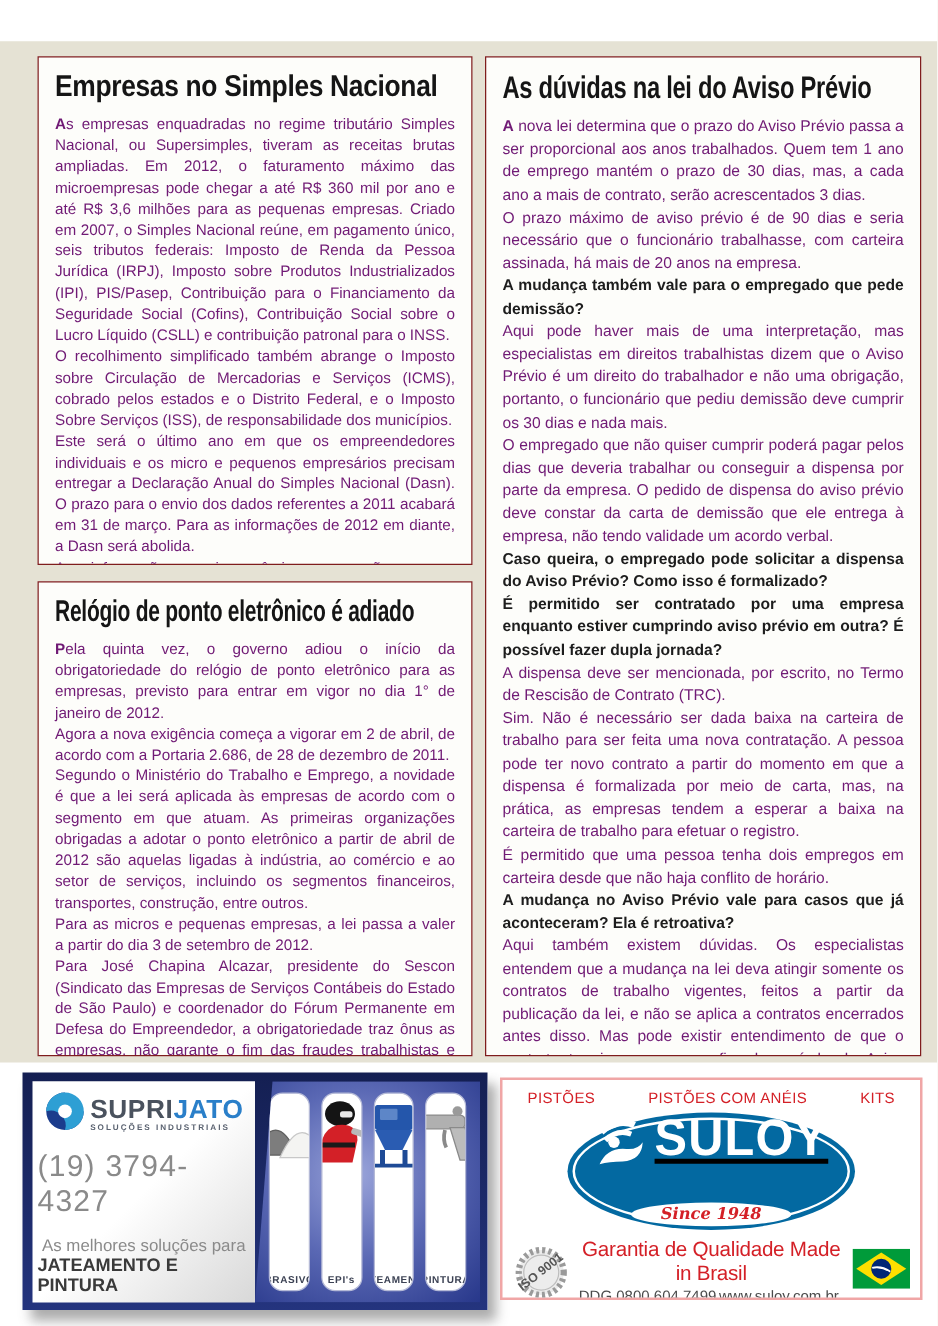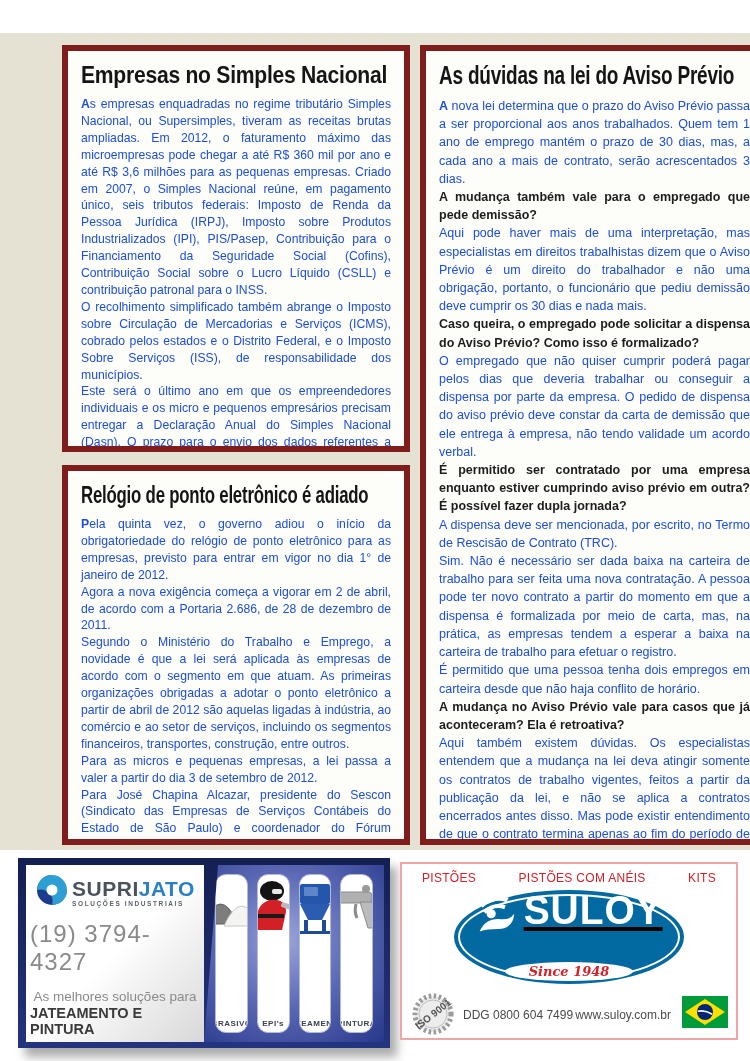--- a/index.html
+++ b/index.html
@@ -1,44 +1,44 @@
 <!DOCTYPE html>
 <html><head>
 <meta charset="utf-8">
 <style>
   html,body{margin:0;padding:0;background:#fff;}
   .page{position:relative;width:750px;height:1061px;background:#ffffff;
         font-family:"Liberation Sans",sans-serif;overflow:hidden;}
   .panel-bg{position:absolute;left:0;top:33px;width:750px;height:817px;background:#e5e2d4;}
 
   
-  .article-box{position:absolute;background:#fdfdfa;border:6px solid #7f1d1d;
-               box-sizing:border-box;padding:8px 13px 6px;overflow:hidden;margin-left:32px;}
+  .article-box{position:absolute;background:#fdfdfa;border:1px solid #7f1d1d;
+               box-sizing:border-box;padding:8px 13px 6px;overflow:hidden;}
   #box-simples{left:30px;top:45px;width:348px;height:407px;}
   #box-relogio{left:30px;top:465px;width:348px;height:380px;}
   #box-aviso{left:388px;top:45px;width:349px;height:800px;}
 
   .headline{font-size:24px;font-weight:bold;color:#151515;margin:2px 0 7px;
             white-space:nowrap;display:inline-block;transform-origin:0 60%;
             letter-spacing:-0.3px;}
   #box-aviso .headline{font-size:25px;}
 
-  .para{margin:0;font-size:12.2px;line-height:16.9px;color:#1d4ed8;text-align:justify;}
+  .para{margin:0;font-size:12.2px;line-height:16.9px;color:#701a75;text-align:justify;}
   #box-aviso .para{font-size:12.5px;line-height:18.2px;}
   .para.lead::first-letter{font-weight:bold;}
   .para.bold{font-weight:bold;color:#1d1d1d;}
 
   
   .ad-suprijato{position:absolute;left:18px;top:858px;width:372px;height:190px;
                 background:linear-gradient(180deg,#141f52,#24347e);
                 padding:7px 6px 6px 8px;box-sizing:border-box;display:flex;
                 box-shadow:7px 9px 9px rgba(70,70,70,.45);overflow:hidden;}
   .sj-left{width:178px;background:linear-gradient(135deg,#ffffff 50%,#d8d8d8);
            display:flex;flex-direction:column;align-items:center;
-           padding:7px 4px 4px;box-sizing:border-box;justify-content:center;}
+           padding:7px 4px 4px;box-sizing:border-box;}
   .sj-logo-row{display:flex;align-items:center;}
   .sj-brandwrap{display:flex;flex-direction:column;align-items:flex-start;margin-left:3px;}
   .sj-brand{font-size:21px;font-weight:bold;letter-spacing:.5px;line-height:21px;}
   .sj-b1{color:#4a525e;}
   .sj-b2{color:#2a7fc9;}
   .sj-tagline{font-size:6.5px;letter-spacing:1.6px;color:#5a6270;font-weight:bold;margin-top:1px;}
   .sj-phone{font-size:24px;color:#8a8a8a;letter-spacing:1px;margin-top:9px;}
   .sj-headline{font-size:18px;font-weight:bold;color:#1d5fae;margin-top:5px;letter-spacing:-.2px;}
   .sj-line1{font-size:13.5px;color:#8a8a8a;margin-top:13px;}
   .sj-line2{font-size:14.5px;font-weight:bold;color:#3a3a3a;margin-top:1px;}
@@ -101,24 +101,25 @@
         <p class="para normal">Segundo o Ministério do Trabalho e Emprego, a novidade é que a lei será aplicada às empresas de acordo com o segmento em que atuam. As primeiras organizações obrigadas a adotar o ponto eletrônico a partir de abril de 2012 são aquelas ligadas à indústria, ao comércio e ao setor de serviços, incluindo os segmentos financeiros, transportes, construção, entre outros.</p>
         <p class="para normal">Para as micros e pequenas empresas, a lei passa a valer a partir do dia 3 de setembro de 2012.</p>
         <p class="para normal">Para José Chapina  Alcazar, presidente do Sescon  (Sindicato das Empresas de Serviços Contábeis do Estado de São Paulo) e coordenador do Fórum Permanente em Defesa do Empreendedor, a  obrigatoriedade traz ônus as empresas, não garante o fim das fraudes trabalhistas e ainda afeta o meio ambiente.  A nova lei contém medidas onerosas, complexas, e demandam grandes investimentos, principalmente para as micros e pequenas empresas.</p>
     </div>
   </section>
 
   <section class="article-box" id="box-aviso">
     <h1 class="headline" style="transform:scaleX(.76)">As dúvidas na lei do Aviso Prévio</h1>
     <div>
       <p class="para lead">A nova lei determina que o prazo do Aviso Prévio passa a ser proporcional aos anos trabalhados. Quem tem 1 ano de emprego mantém o prazo de 30 dias, mas, a cada ano a mais de contrato, serão acrescentados 3 dias.</p>
+        <p class="para normal">O prazo máximo de aviso prévio é de 90 dias e seria necessário que o funcionário trabalhasse, com carteira assinada, há mais de 20 anos na empresa.</p>
         <p class="para bold">A mudança também vale para o empregado que pede demissão?</p>
         <p class="para normal">Aqui pode haver mais de uma interpretação, mas especialistas em direitos trabalhistas dizem que o Aviso Prévio é um direito do trabalhador e não uma obrigação, portanto, o funcionário que pediu demissão deve cumprir os 30 dias e nada mais.</p>
+        <p class="para normal">O empregado que não quiser cumprir poderá pagar pelos dias que deveria trabalhar ou conseguir a dispensa por parte da empresa. O pedido de dispensa do aviso prévio deve constar da carta de demissão que ele entrega à empresa, não tendo validade um acordo verbal.</p>
         <p class="para bold">Caso queira, o empregado pode solicitar a dispensa do Aviso Prévio? Como isso é formalizado?</p>
-        <p class="para normal">O empregado que não quiser cumprir poderá pagar pelos dias que deveria trabalhar ou conseguir a dispensa por parte da empresa. O pedido de dispensa do aviso prévio deve constar da carta de demissão que ele entrega à empresa, não tendo validade um acordo verbal.</p>
         <p class="para bold">É permitido ser contratado por uma empresa enquanto estiver cumprindo aviso prévio em outra? É possível fazer dupla jornada?</p>
         <p class="para normal">A dispensa deve ser mencionada, por escrito, no Termo de Rescisão de Contrato (TRC).</p>
         <p class="para normal">Sim. Não é necessário ser dada baixa na carteira de trabalho para ser feita uma nova contratação. A pessoa pode ter novo contrato a partir do momento em que a dispensa é formalizada por meio de carta, mas, na prática, as empresas tendem a esperar a baixa na carteira de trabalho para efetuar o registro.</p>
         <p class="para normal">É permitido que uma pessoa tenha dois empregos em carteira desde que não haja conflito de horário.</p>
         <p class="para bold">A mudança no Aviso Prévio vale para casos que já aconteceram? Ela é retroativa?</p>
         <p class="para normal">Aqui também existem dúvidas. Os especialistas entendem que a mudança na lei deva atingir somente os contratos de trabalho vigentes, feitos a partir da publicação da lei, e não se aplica a contratos encerrados antes disso. Mas pode existir  entendimento de que o contrato termina apenas ao fim do período de Aviso Prévio, ainda que tenha havido dispensa ou indenização.</p>
     </div>
   </section>
 
   <section class="ad-suprijato">
@@ -214,20 +215,21 @@
     </div>
     <div class="sy-footer">
       <div class="sy-iso">
         <svg width="46" height="46" viewBox="0 0 46 46">
           <circle cx="23" cy="23" r="18" fill="#ececec" stroke="#9a9a9a" stroke-width="5" stroke-dasharray="2.5 2.5"></circle>
           <circle cx="23" cy="23" r="14" fill="none" stroke="#bdbdbd" stroke-width="1"></circle>
         </svg>
         <span class="sy-iso-label">ISO 9001</span>
       </div>
       <div class="sy-mid">
+        <div class="sy-quality">Garantia de Qualidade Made in Brasil</div>
         <div class="sy-contacts">
           <span>DDG 0800 604 7499</span>
           <span class="sy-web">www.suloy.com.br</span>
         </div>
       </div>
       <div class="sy-flag">
         <svg width="46" height="32" viewBox="0 0 46 32">
           <rect width="46" height="32" fill="#009b3a"></rect>
           <polygon points="23,3 43,16 23,29 3,16" fill="#fedf00"></polygon>
           <circle cx="23" cy="16" r="8" fill="#002776"></circle>

